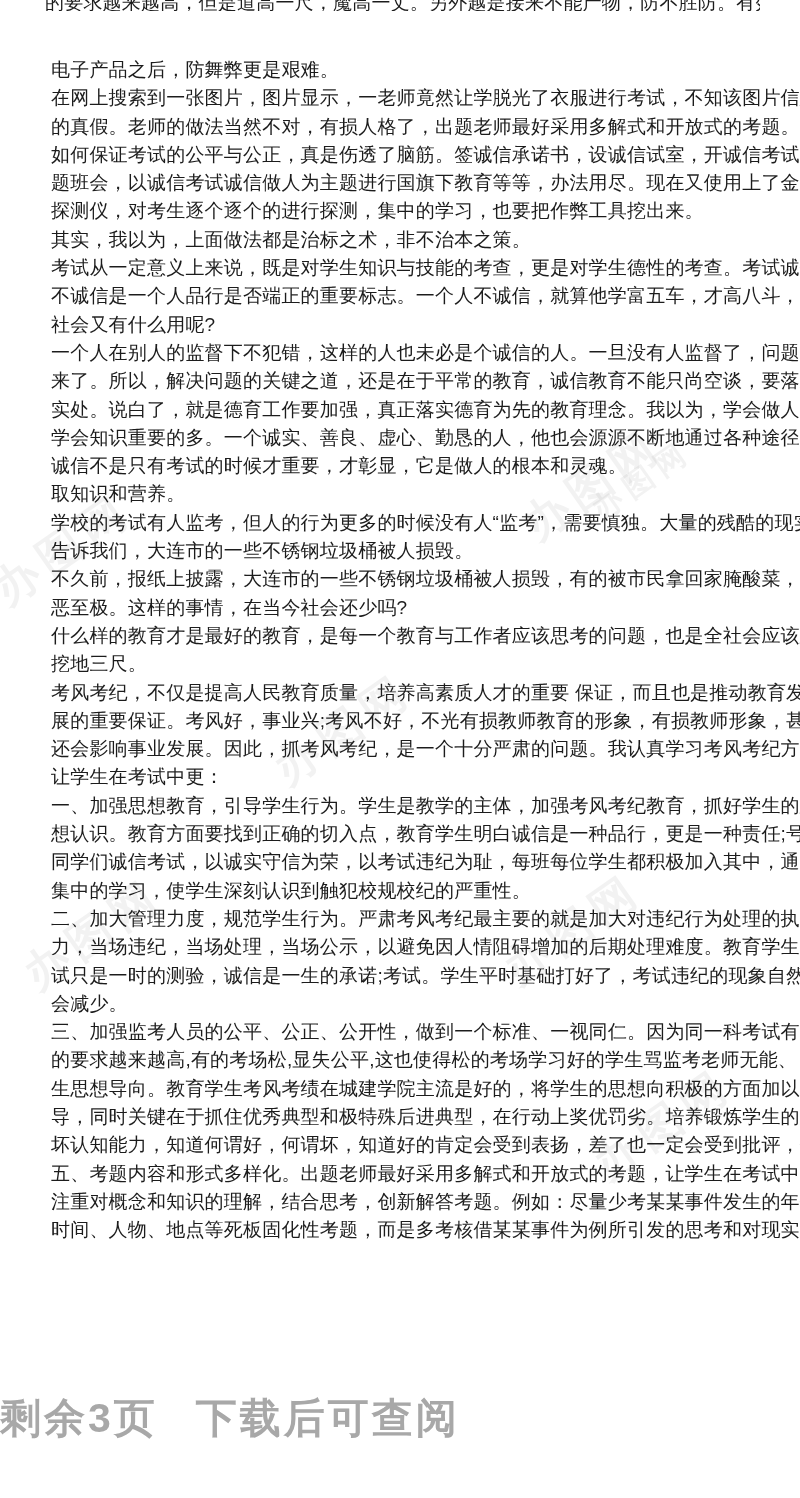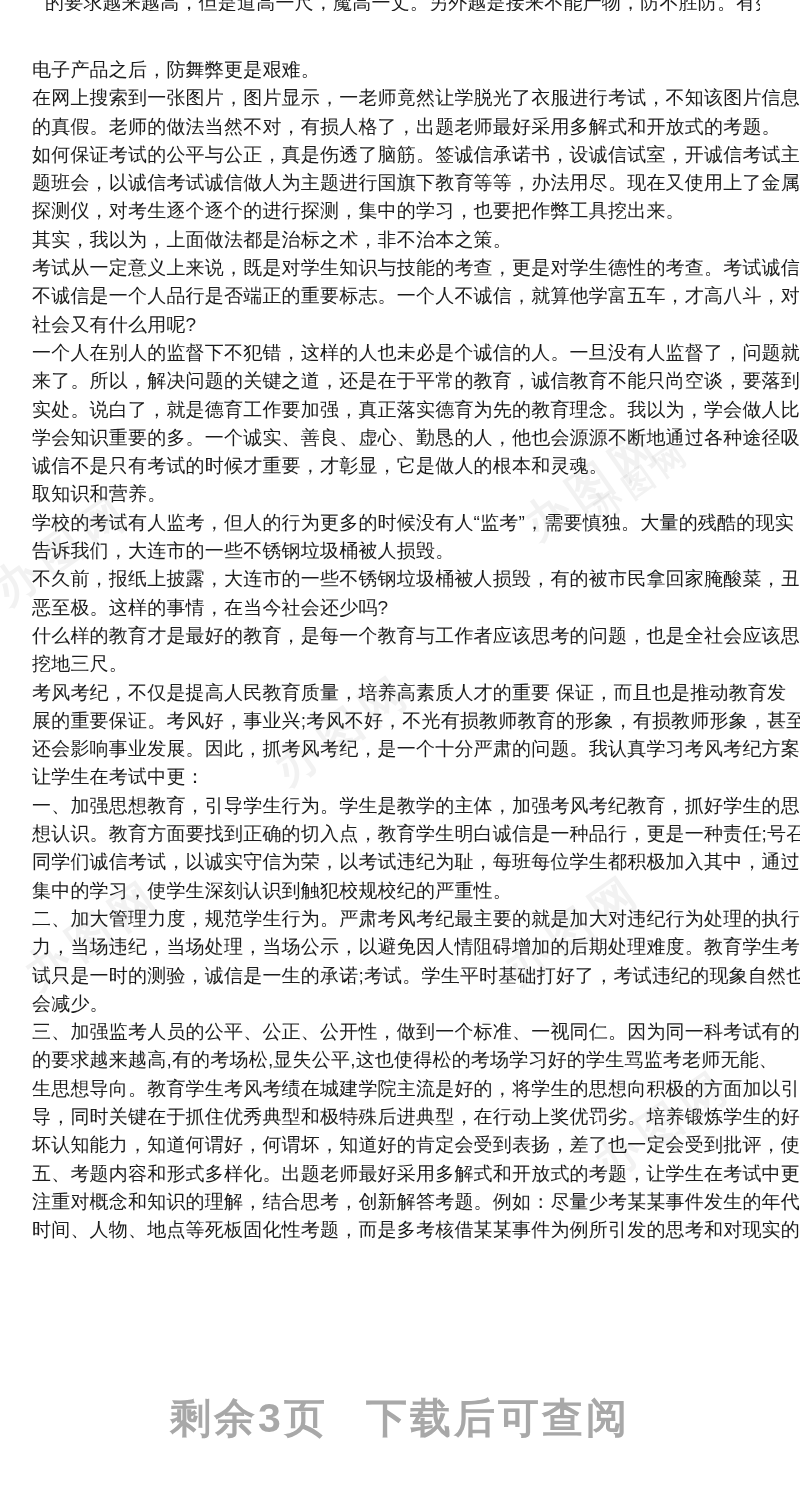--- a/index.html
+++ b/index.html
@@ -54,28 +54,28 @@
     font-size: 19px;
     line-height: 28.3px;
     height: 28.3px;
     color: #1c1c1c;
     letter-spacing: 0.2px;
     white-space: nowrap;
   }
 
   .body-lines {
     position: absolute;
-    top: 56px; left: 32px; right: 30px;
+    top: 56px; left: 51px; right: 30px;
     z-index: 2;
   }
 
   .footer {
     position: absolute;
     top: 1391px; left: 0; right: 0;
-    text-align: center;
+    text-align: left;
     z-index: 2;
     color: #a8a8a8;
     font-size: 41px;
     font-weight: bold;
     letter-spacing: 3px;
     white-space: nowrap;
   }
   .footer .seg { display: inline-block; }
   .footer .gap { display: inline-block; width: 38px; }
 </style>

